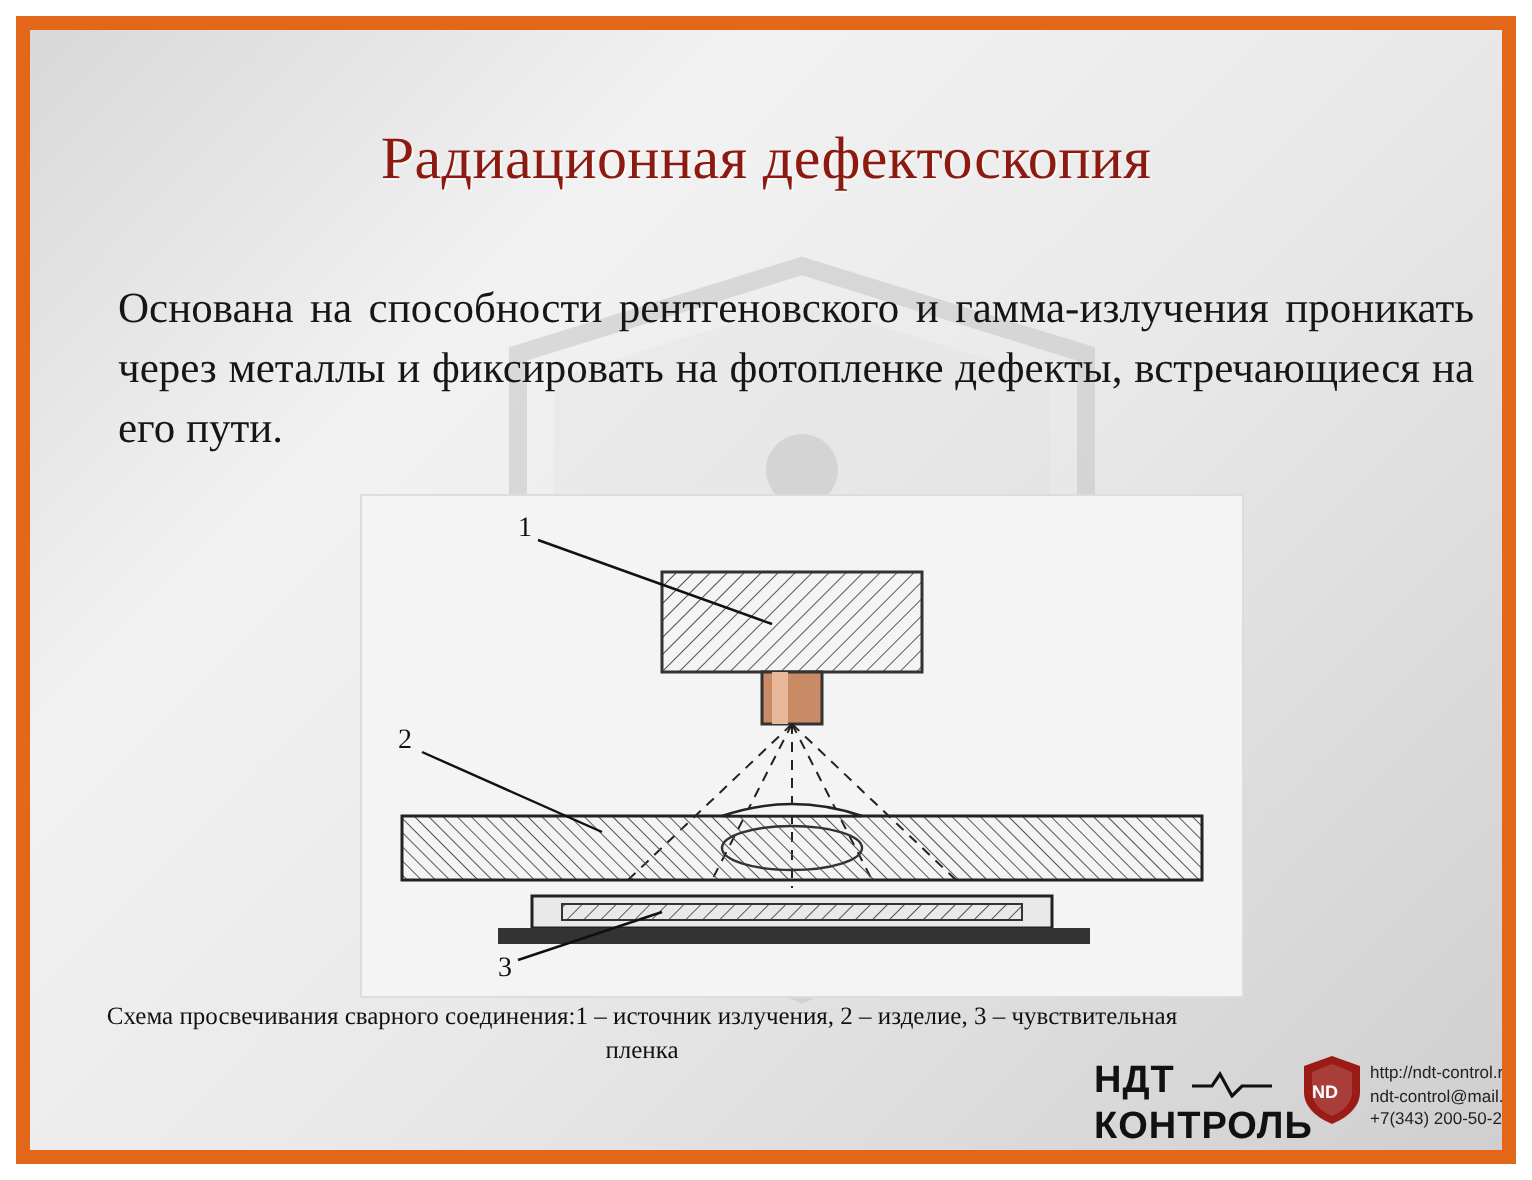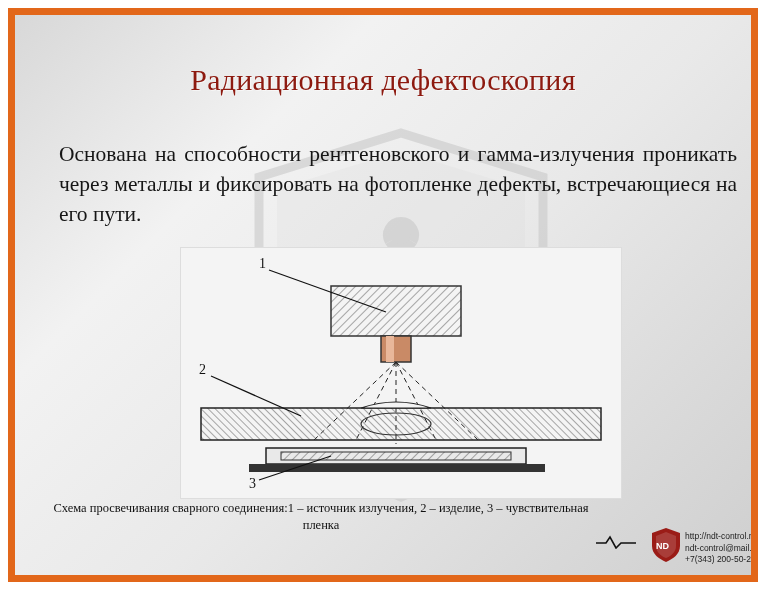--- a/index.html
+++ b/index.html
@@ -207,20 +207,24 @@
           <text x="78" y="20">1</text>
           <text x="18" y="126">2</text>
           <text x="68" y="240">3</text>
         </g>
       </svg>
     </div>
 
     <div class="caption">Схема просвечивания сварного соединения:1 – источник излучения, 2 – изделие, 3 – чувствительная пленка</div>
 
     <div class="logo-block">
+      <div class="logo-text">
+        <div>НДТ</div>
+        <div>КОНТРОЛЬ</div>
+      </div>
       <svg class="logo-wave" viewBox="0 0 40 14">
         <polyline points="0,8 10,8 14,2 20,13 25,8 40,8" fill="none" stroke="#111" stroke-width="1.6"></polyline>
       </svg>
       <svg class="logo-shield" viewBox="0 0 30 36">
         <path d="M15 1 L29 6 L29 19 C29 27 22 32 15 35 C8 32 1 27 1 19 L1 6 Z" fill="#9b1c17"></path>
         <path d="M15 5 L25 9 L25 19 C25 25 20 29 15 31 C10 29 5 25 5 19 L5 9 Z" fill="#ffffff" opacity="0.15"></path>
         <g fill="#ffffff" font-family="'Liberation Sans', sans-serif" font-size="9" font-weight="bold">
           <text x="5" y="22">ND</text>
         </g>
       </svg>

